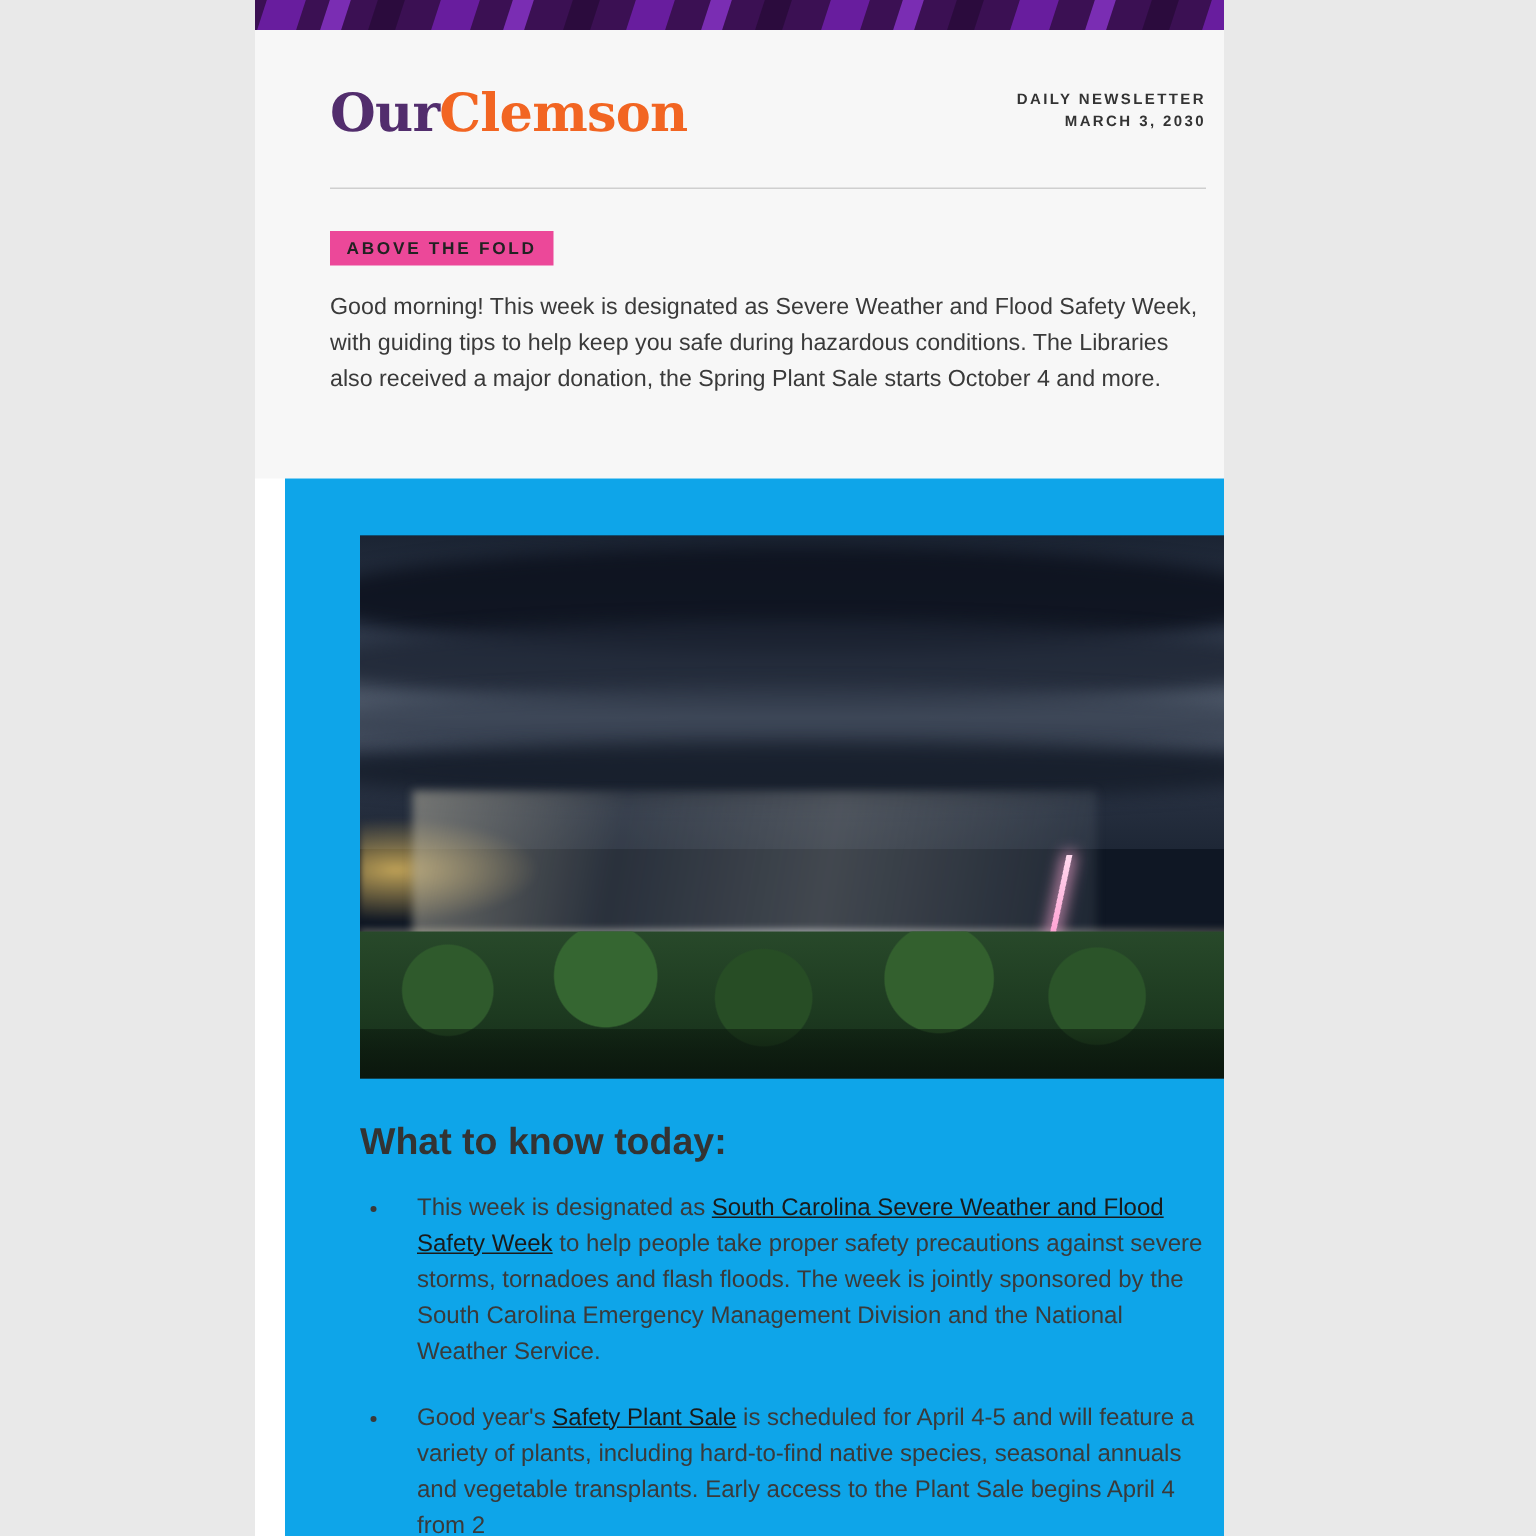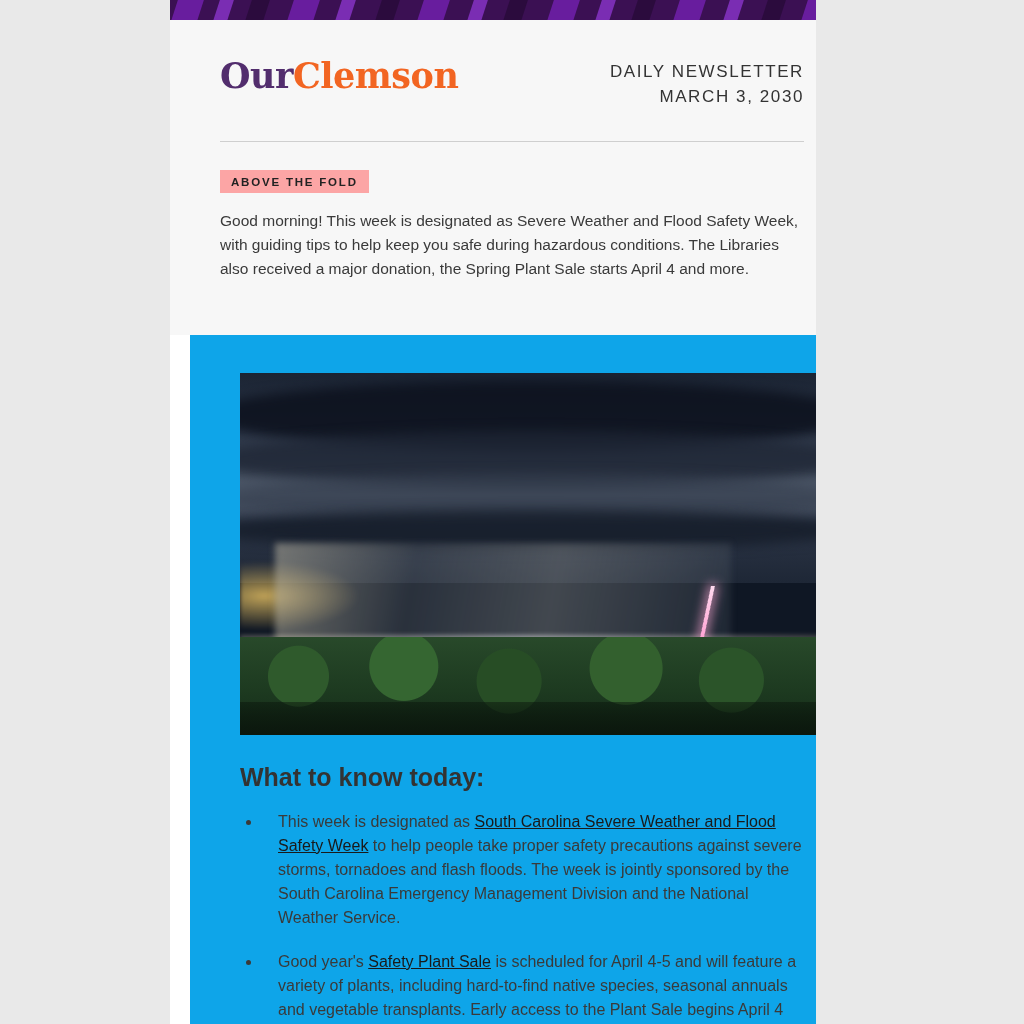--- a/index.html
+++ b/index.html
@@ -66,38 +66,38 @@
     padding-top: 12px;
   }
   .logo .our { color: #522d6d; }
   .logo .clemson { color: #f26522; }
 
   .meta {
     text-align: right;
     padding-top: 14px;
   }
   .meta div {
-    font-size: 17px;
+    font-size: 10px;
     letter-spacing: 1.6px;
     color: #333333;
-    font-weight: normal;
+    font-weight: bold;
     line-height: 1.45;
   }
   .rule {
     margin: 32px 0 0 0;
     border-top: 1px solid #cfcfcf;
   }
 
   .fold-wrap {
     background: #f7f7f7;
     padding: 28px 50px 38px 50px;
   }
   .badge {
     display: inline-block;
-    background: #fca5a5;
+    background: #ec4899;
     color: #222222;
     font-size: 11.5px;
     font-weight: bold;
     letter-spacing: 1.8px;
     padding: 6px 11px 5px 11px;
     text-align: right;
   }
   .fold-text {
     margin-top: 16px;
     font-size: 15.5px;
@@ -250,21 +250,21 @@
         <div class="meta">
           <div>DAILY NEWSLETTER</div>
           <div>MARCH 3, 2030</div>
         </div>
       </div>
       <div class="rule"></div>
     </div>
 
     <div class="fold-wrap">
       <span class="badge">ABOVE THE FOLD</span>
-      <p class="fold-text">Good morning! This week is designated as Severe Weather and Flood Safety Week, with guiding tips to help keep you safe during hazardous conditions. The Libraries also received a major donation, the Spring Plant Sale starts April 4 and more.</p>
+      <p class="fold-text">Good morning! This week is designated as Severe Weather and Flood Safety Week, with guiding tips to help keep you safe during hazardous conditions. The Libraries also received a major donation, the Spring Plant Sale starts October 4 and more.</p>
     </div>
 
     <div class="body-wrap">
       <div class="photo">
         <div class="sky"></div>
         <div class="cloud-band cb1"></div>
         <div class="cloud-band cb2"></div>
         <div class="cloud-band cb3"></div>
         <div class="cloud-band cb4"></div>
         <div class="sunglow"></div>

